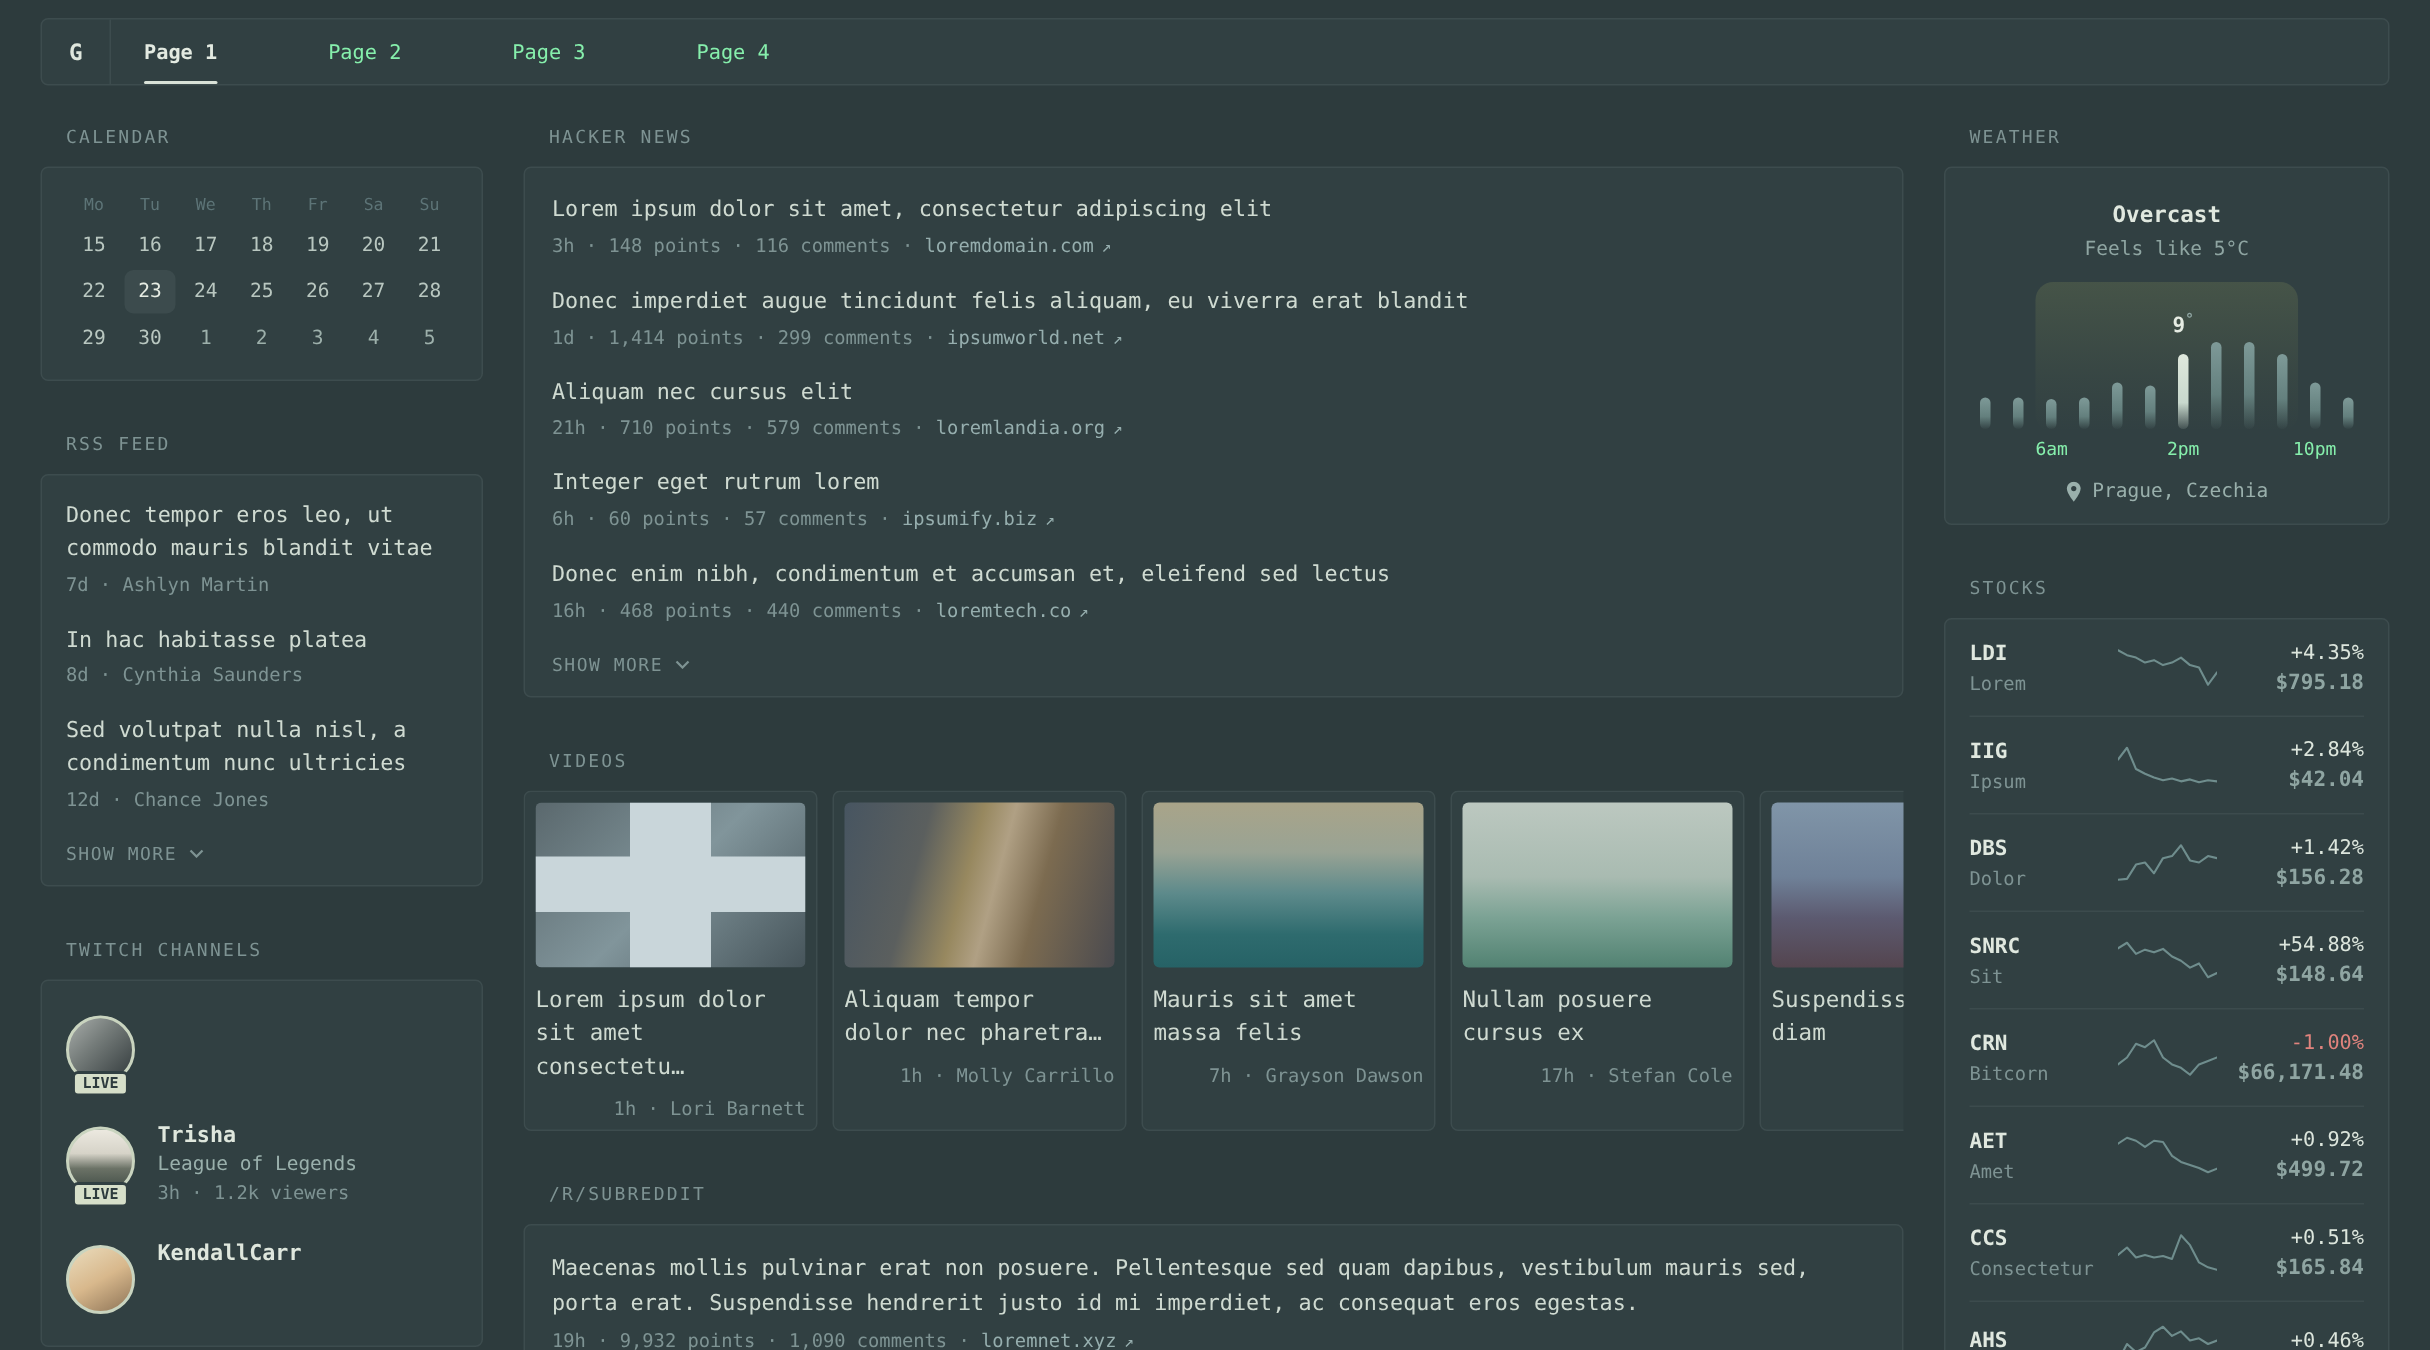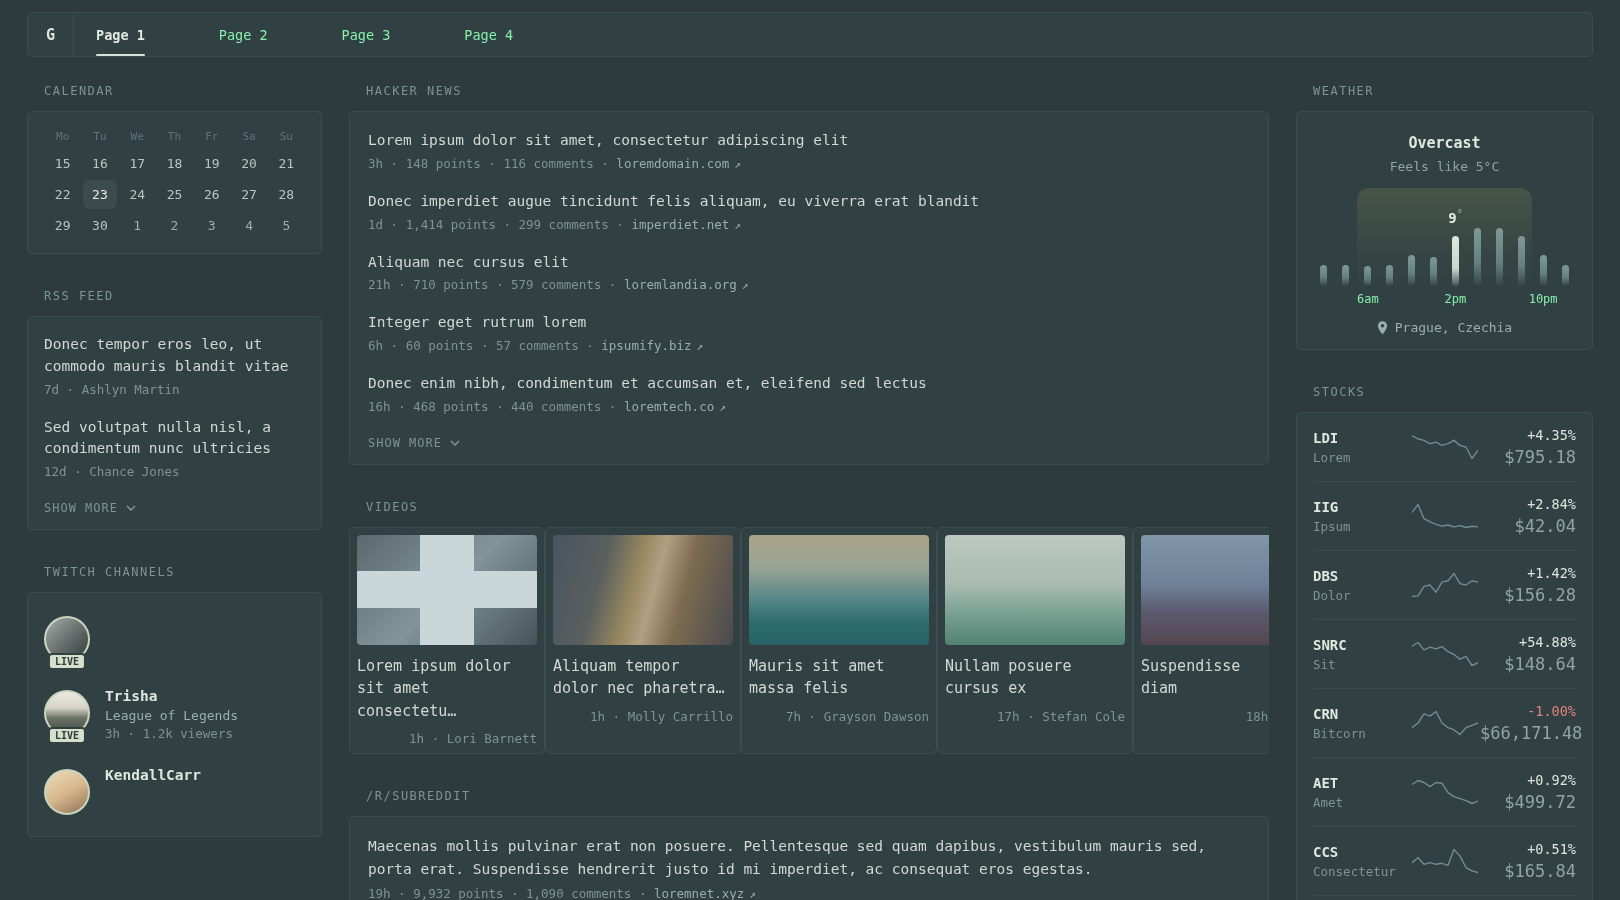--- a/index.html
+++ b/index.html
@@ -81,21 +81,21 @@
   .hn-card { padding:8px 18px; }
   .hn-item { padding:10px 0; }
   .hn-title { font-size:14.5px; color:#cfdad1; line-height:1.5; cursor:pointer; }
   .hn-item .meta { margin-top:4px; }
   .red-card { padding:10px 18px 14px; }
   .red-post { padding:8px 0; }
   .red-title { font-size:14.5px; color:#cfdad1; line-height:1.6; cursor:pointer; }
   .red-post .meta { margin-top:4px; }
 
   
-  .video-row { display:flex; overflow:hidden; }
+  .video-row { display:flex; gap:10px; overflow:hidden; }
   .video-card { width:196px; flex:none; padding:7px; cursor:pointer; }
   .thumb { height:110px; border-radius:4px; }
   .video-card.item-0 .thumb { background:
       linear-gradient(#c9d6da,#c9d6da) center/30% 100% no-repeat,
       linear-gradient(#c9d6da,#c9d6da) center/100% 34% no-repeat,
       linear-gradient(135deg,#5a686d 0%,#81959b 50%,#46545a 100%); }
   .video-card.item-1 .thumb { background:
       linear-gradient(105deg,#475561 0%,#5b5f5e 28%,#97885f 45%,#b0a084 55%,#7c6b50 70%,#4a4a4f 100%); }
   .video-card.item-2 .thumb { background:
       linear-gradient(180deg,#a9a489 0%,#99a394 30%,#5d8a8b 55%,#2e6b6e 80%,#266266 100%); }
@@ -132,21 +132,21 @@
   .stock-row { display:flex; align-items:center; justify-content:space-between;
     padding:14px 0; border-bottom:1px solid #3c4b4d; cursor:pointer; }
   .stock-row:last-child { border-bottom:none; }
   .stock-id { width:96px; }
   .stock-symbol { font-size:14px; font-weight:bold; color:#e0e8df; }
   .stock-name { font-size:12.5px; color:#7e9393; margin-top:4px; }
   .stock-spark { width:66px; height:28px; }
   .stock-right { text-align:right; width:96px; }
   .stock-change { font-size:13.5px; color:#dce5dc; }
   .stock-change.neg { color:#e0837d; }
-  .stock-price { font-size:17px; color:#8fa5a2; margin-top:4px; }
+  .stock-price { font-size:14px; color:#8fa5a2; margin-top:4px;font-weight:bold; }
 </style>
 </head>
 <body>
 
 <div class="page">
 
   <div class="topbar">
     <div class="logo-box">G</div>
     <div class="tabs">
       <div class="tab active">Page 1</div>
@@ -202,20 +202,24 @@
 
       <div class="sec">
         <div class="sec-title">RSS FEED</div>
         <div class="card rss-card">
           <div>
 
           <div class="rss-item item-0">
                 <div class="rss-title">Donec tempor eros leo, ut commodo mauris blandit vitae</div>
                 <div class="meta">7d · Ashlyn Martin</div>
               </div>
+              <div class="rss-item item-1">
+                <div class="rss-title">In hac habitasse platea</div>
+                <div class="meta">8d · Cynthia Saunders</div>
+              </div>
               <div class="rss-item item-2">
                 <div class="rss-title">Sed volutpat nulla nisl, a condimentum nunc ultricies</div>
                 <div class="meta">12d · Chance Jones</div>
               </div>
             </div>
           <div class="show-more">
             <span>SHOW MORE</span>
             <svg class="chev" width="10" height="6" viewBox="0 0 10 6">
                 <path d="M1 1 L5 5 L9 1"></path>
               </svg>
@@ -267,21 +271,21 @@
         <div class="sec-title">HACKER NEWS</div>
         <div class="card hn-card">
           <div>
 
           <div class="hn-item item-0">
                 <div class="hn-title">Lorem ipsum dolor sit amet, consectetur adipiscing elit</div>
                 <div class="meta"><span>3h · 148 points · 116 comments · </span><span class="link">loremdomain.com</span><span class="ext">↗</span></div>
               </div>
               <div class="hn-item item-1">
                 <div class="hn-title">Donec imperdiet augue tincidunt felis aliquam, eu viverra erat blandit</div>
-                <div class="meta"><span>1d · 1,414 points · 299 comments · </span><span class="link">imperdiet.net</span><span class="ext">↗</span></div>
+                <div class="meta"><span>1d · 1,414 points · 299 comments · </span><span class="link">ipsumworld.net</span><span class="ext">↗</span></div>
               </div>
               <div class="hn-item item-2">
                 <div class="hn-title">Aliquam nec cursus elit</div>
                 <div class="meta"><span>21h · 710 points · 579 comments · </span><span class="link">loremlandia.org</span><span class="ext">↗</span></div>
               </div>
               <div class="hn-item item-3">
                 <div class="hn-title">Integer eget rutrum lorem</div>
                 <div class="meta"><span>6h · 60 points · 57 comments · </span><span class="link">ipsumify.biz</span><span class="ext">↗</span></div>
               </div>
               <div class="hn-item item-4">

